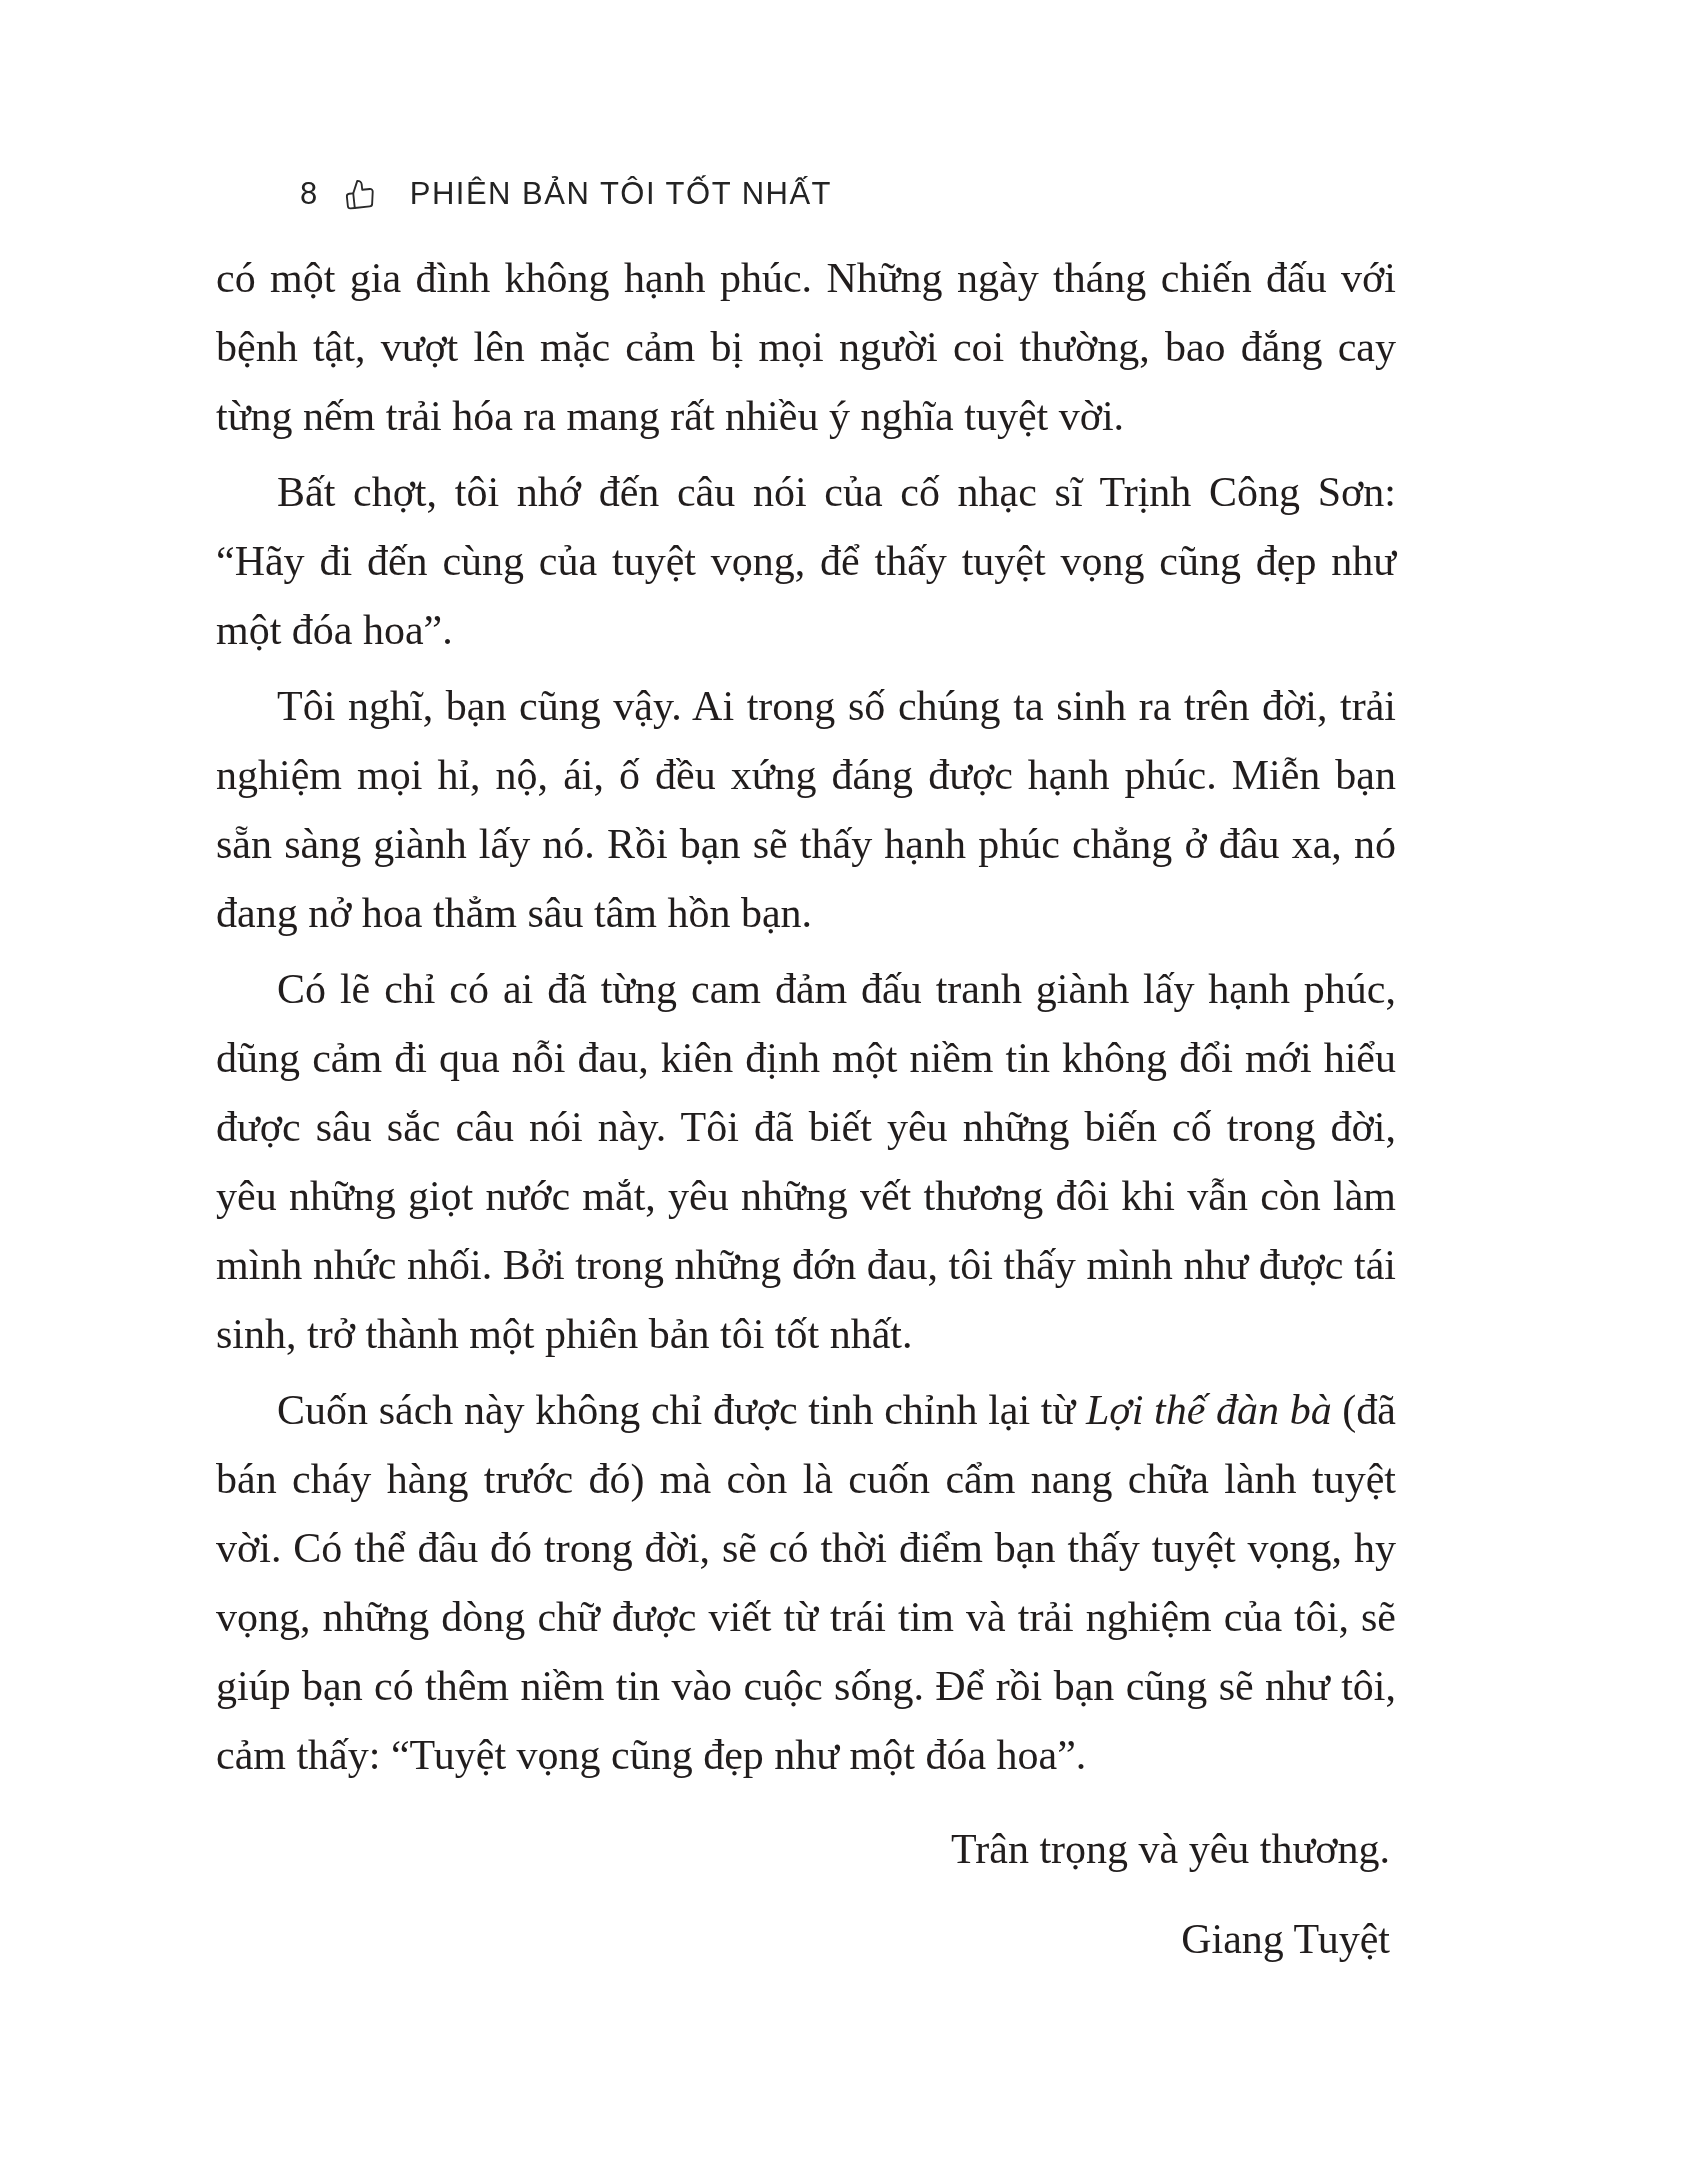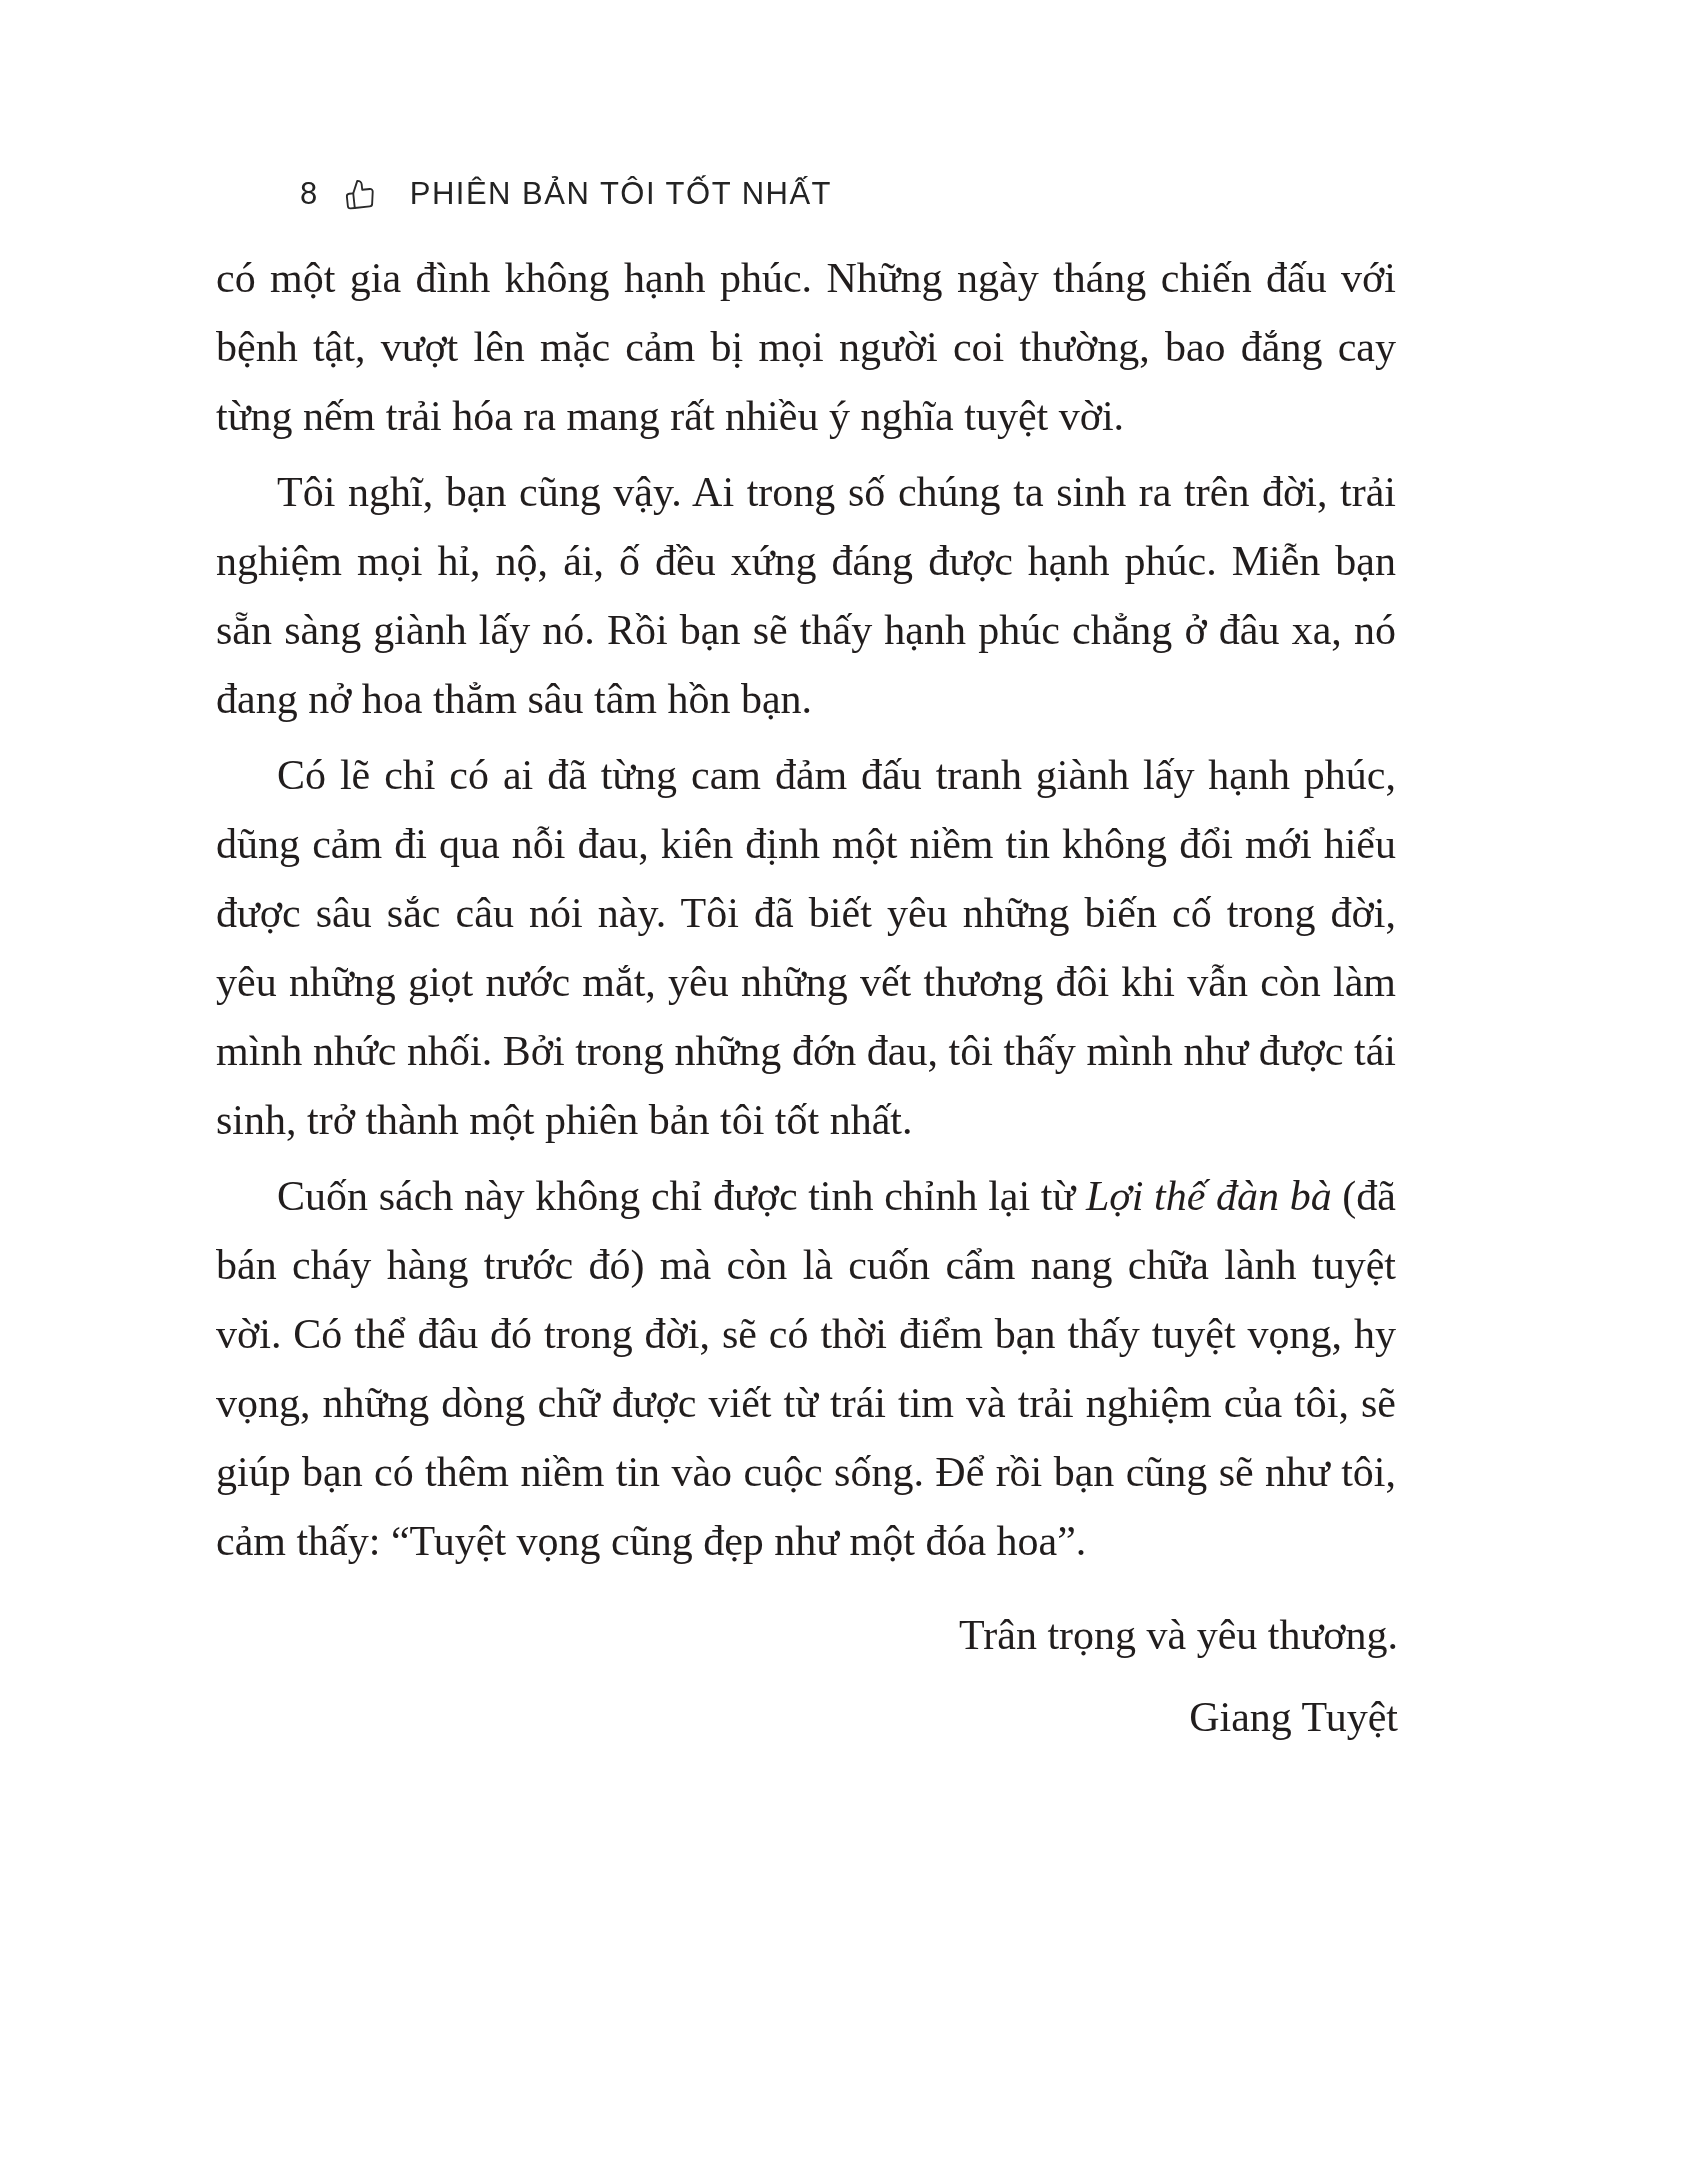--- a/index.html
+++ b/index.html
@@ -74,21 +74,21 @@
   }
   .book-title-italic {
   }
 
   
   .signature-block {
     margin-top: 18px;
     text-align: right;
   }
   .signature-block p {
-    margin: 0;
+    margin: 8px;
     line-height: 82px;
     text-indent: 0;
   }
 </style>
 </head>
 <body>
 
 <div class="page">
 
   <header class="page-header">
@@ -101,20 +101,23 @@
     </span>
     <span class="running-head">PHIÊN BẢN TÔI TỐT NHẤT</span>
   </header>
 
   <main class="page-body">
 
     <p class="para no-indent">
       <span>có một gia đình không hạnh phúc. Những ngày tháng chiến đấu với bệnh tật, vượt lên mặc cảm bị mọi người coi thường, bao đắng cay từng nếm trải hóa ra mang rất nhiều ý nghĩa tuyệt vời.</span>
     </p>
 
+    <p class="para">
+      <span>Bất chợt, tôi nhớ đến câu nói của cố nhạc sĩ Trịnh Công Sơn: “Hãy đi đến cùng của tuyệt vọng, để thấy tuyệt vọng cũng đẹp như một đóa hoa”.</span>
+    </p>
 
     <p class="para">
       <span>Tôi nghĩ, bạn cũng vậy. Ai trong số chúng ta sinh ra trên đời, trải nghiệm mọi hỉ, nộ, ái, ố đều xứng đáng được hạnh phúc. Miễn bạn sẵn sàng giành lấy nó. Rồi bạn sẽ thấy hạnh phúc chẳng ở đâu xa, nó đang nở hoa thẳm sâu tâm hồn bạn.</span>
     </p>
 
     <p class="para">
       <span>Có lẽ chỉ có ai đã từng cam đảm đấu tranh giành lấy hạnh phúc, dũng cảm đi qua nỗi đau, kiên định một niềm tin không đổi mới hiểu được sâu sắc câu nói này. Tôi đã biết yêu những biến cố trong đời, yêu những giọt nước mắt, yêu những vết thương đôi khi vẫn còn làm mình nhức nhối. Bởi trong những đớn đau, tôi thấy mình như được tái sinh, trở thành một phiên bản tôi tốt nhất.</span>
     </p>
 
     <p class="para">

